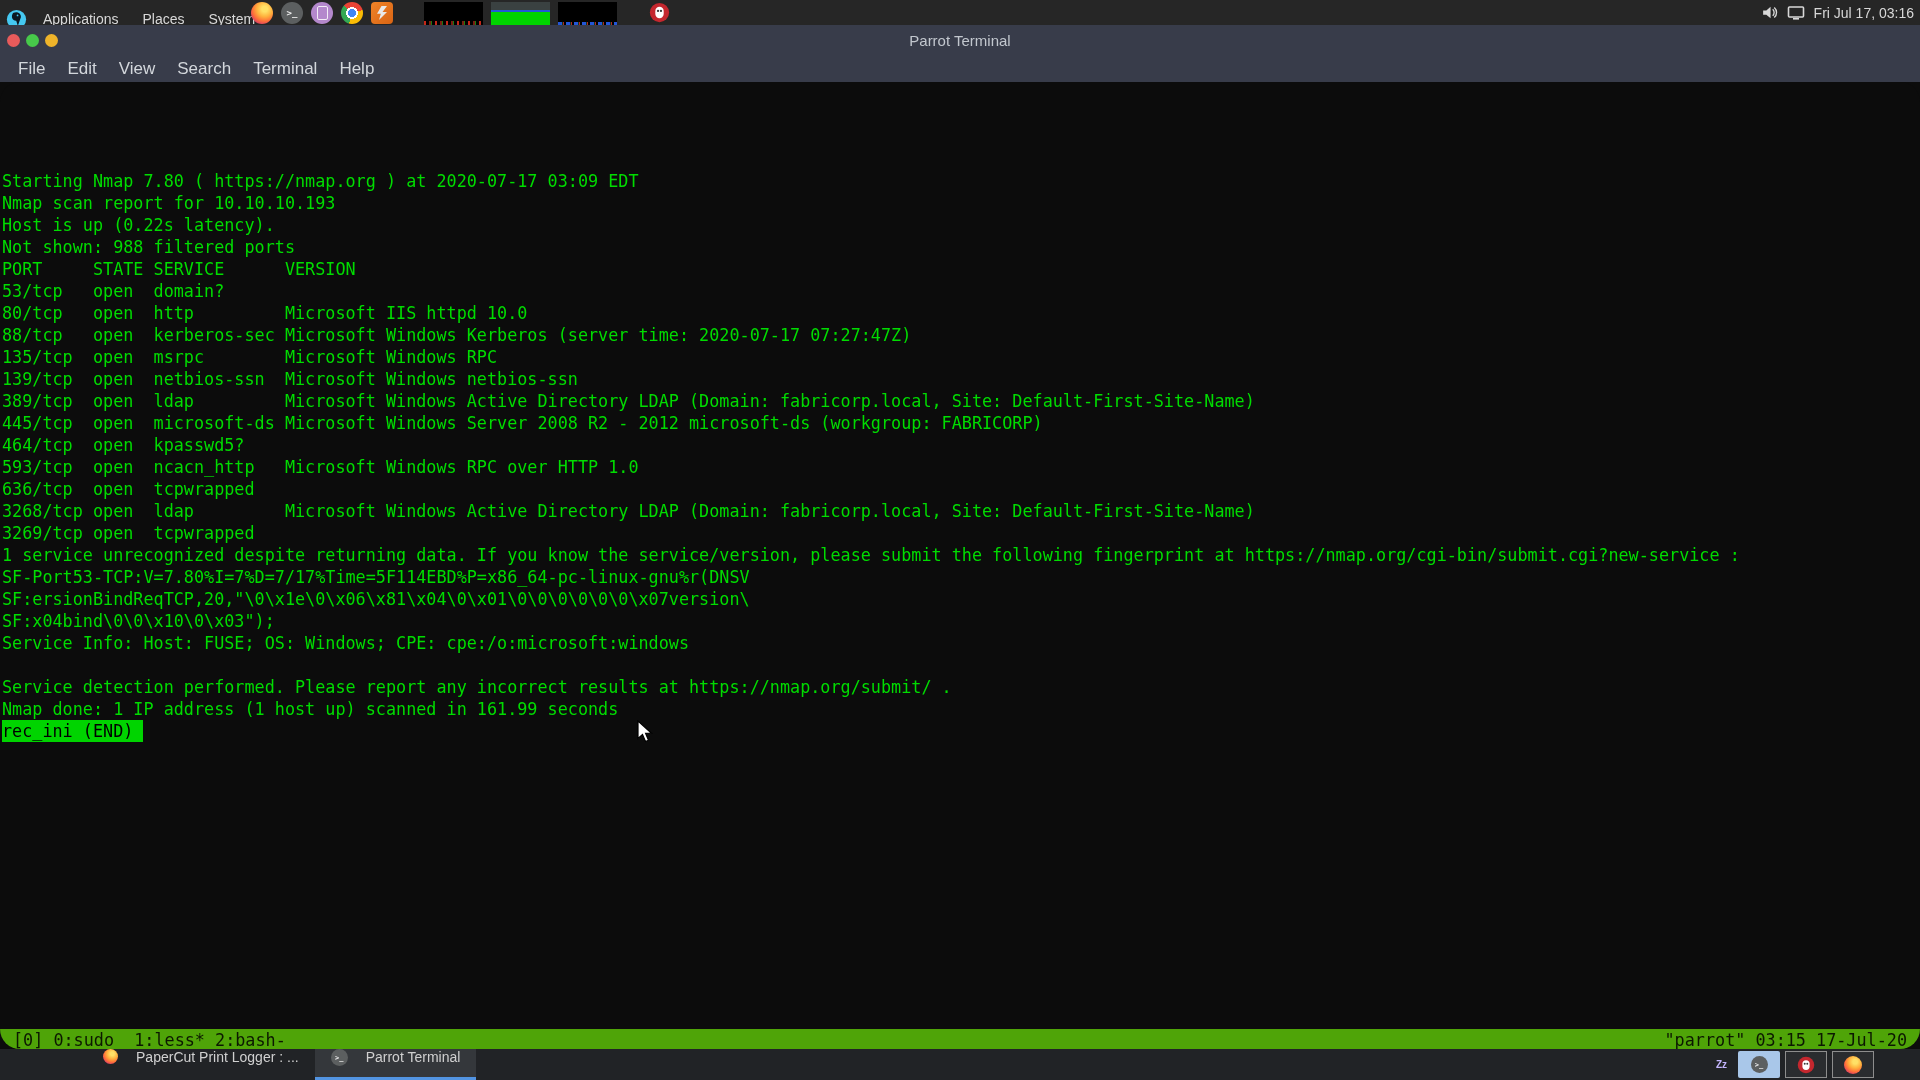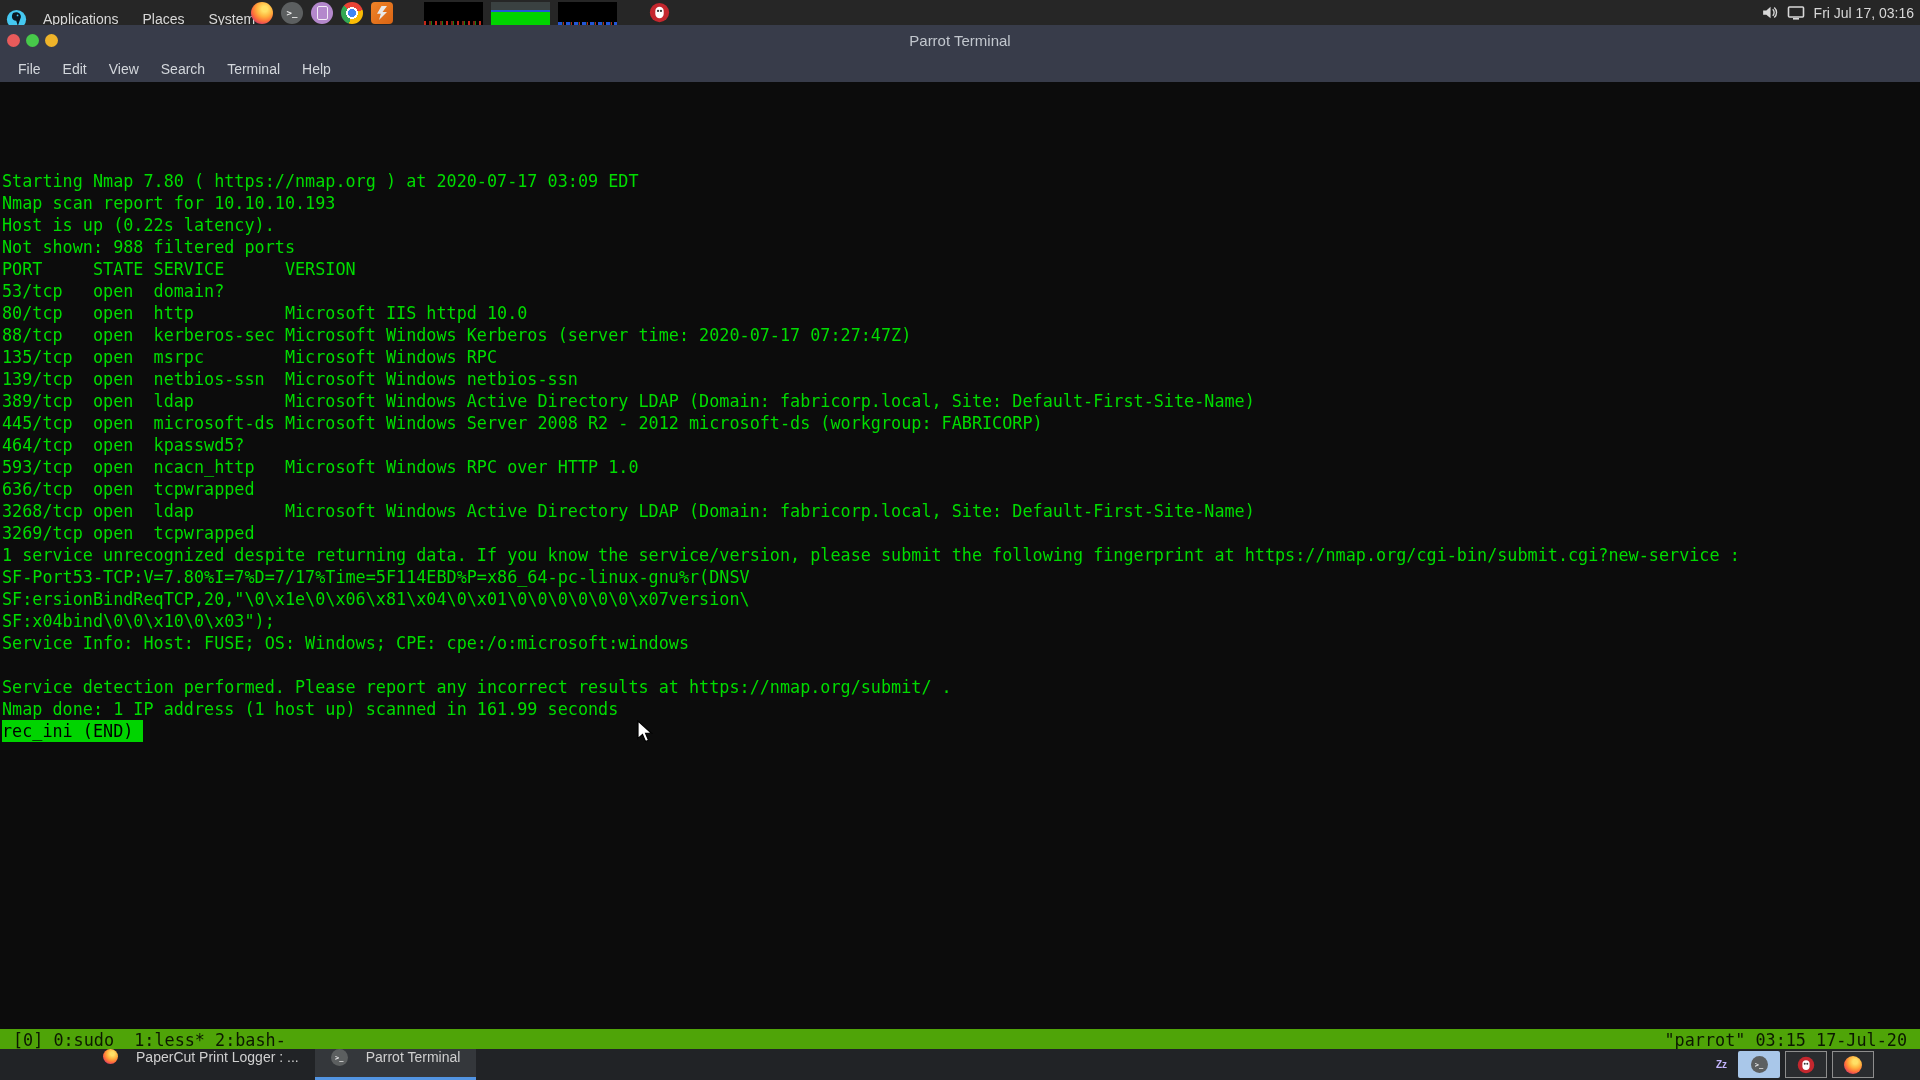--- a/index.html
+++ b/index.html
@@ -39,25 +39,25 @@
   
   .window{position:absolute;top:25px;left:0;right:0;bottom:31px;display:flex;flex-direction:column;}
   .titlebar{height:31px;background:var(--titlebar-bg,#383c4a);position:relative;flex:none;}
   .wb{position:absolute;top:9px;width:13px;height:13px;border-radius:50%;}
   .wb.close{left:7px;background:#e85b5b;}
   .wb.max{left:26px;background:#47c94a;}
   .wb.min{left:45px;background:#efb42a;}
   .title-text{position:absolute;left:0;right:0;top:0;line-height:31px;text-align:center;
       color:#c2c7ce;font-size:15px;}
   .menubar{height:26px;background:var(--titlebar-bg,#383c4a);display:flex;align-items:center;
-      padding-left:7px;font-size:14px;color:#d3d7dc;flex:none;}
+      padding-left:7px;font-size:17px;color:#d3d7dc;flex:none;}
   .menubar .mitem{padding:0 11px;line-height:26px;}
 
   .term{flex:1;position:relative;background:#0c0c0c;overflow:hidden;
-        font-family:"DejaVu Sans Mono", monospace;font-size:16.8px;color:var(--terminal-green,#00dc00);}
+        font-family:"DejaVu Sans Mono", monospace;font-size:16.8px;color:var(--terminal-green,#00dc00);border-radius:20px;}
   .trow{height:22px;line-height:22px;white-space:pre;padding-left:2px;}
   .pager{display:inline-block;background:var(--pager-highlight,#00d400);color:#000;white-space:pre;}
   .tmux-bar{position:absolute;left:0;right:0;bottom:0;height:20px;background:var(--tmux-green,#4fa408);
       color:rgba(0,0,0,.85);font-size:16.8px;line-height:22px;display:flex;
       justify-content:space-between;white-space:pre;padding:0 13px;}
 
   
   .taskbar{position:absolute;left:0;right:0;bottom:0;height:31px;background:#212326;
       display:flex;align-items:stretch;color:#d0d0d0;font-size:14px;}
   .menu-btn{display:flex;align-items:center;gap:9px;padding:0 16px 0 10px;margin-top:44px;}

